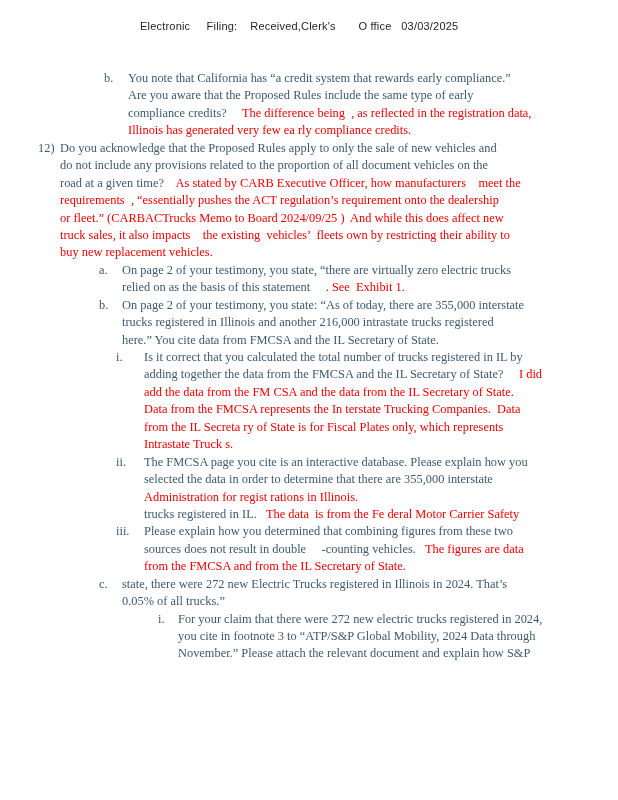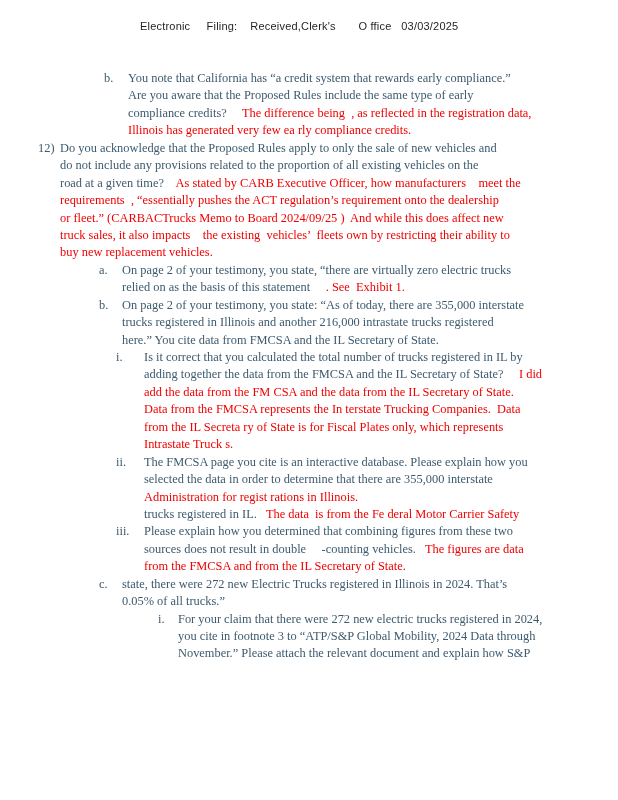--- a/index.html
+++ b/index.html
@@ -72,21 +72,21 @@
       <div class="block lv-alpha-top">
         <span class="marker">b.</span>
         <div class="line"><span class="ink">You note that California has “a credit system that rewards early compliance.”</span></div>
         <div class="line"><span class="ink">Are you aware that the Proposed Rules include the same type of early</span></div>
         <div class="line"><span class="ink">compliance credits?</span><span class="red">     The difference being  , as reflected in the registration data,</span></div>
         <div class="line"><span class="red">Illinois has generated very few ea rly compliance credits.</span></div>
       </div>
       <div class="block lv-item">
         <span class="marker">12)</span>
         <div class="line"><span class="ink">Do you acknowledge that the Proposed Rules apply to only the sale of new vehicles and</span></div>
-        <div class="line"><span class="ink">do not include any provisions related to the proportion of all existing vehicles on the</span></div>
+        <div class="line"><span class="ink">do not include any provisions related to the proportion of all document vehicles on the</span></div>
         <div class="line"><span class="ink">road at a given time?</span><span class="red">    As stated by CARB Executive Officer, how manufacturers    meet the</span></div>
         <div class="line"><span class="red">requirements  , “essentially pushes the ACT regulation’s requirement onto the dealership</span></div>
         <div class="line"><span class="red">or fleet.” (CARBACTrucks Memo to Board 2024/09/25 )  And while this does affect new</span></div>
         <div class="line"><span class="red">truck sales, it also impacts    the existing  vehicles’  fleets own by restricting their ability to</span></div>
         <div class="line"><span class="red">buy new replacement vehicles.</span></div>
       </div>
       <div class="block lv-alpha">
         <span class="marker">a.</span>
         <div class="line"><span class="ink">On page 2 of your testimony, you state, “there are virtually zero electric trucks</span></div>
         <div class="line"><span class="ink">relied on as the basis of this statement</span><span class="red">     . See  Exhibit 1.</span></div>

